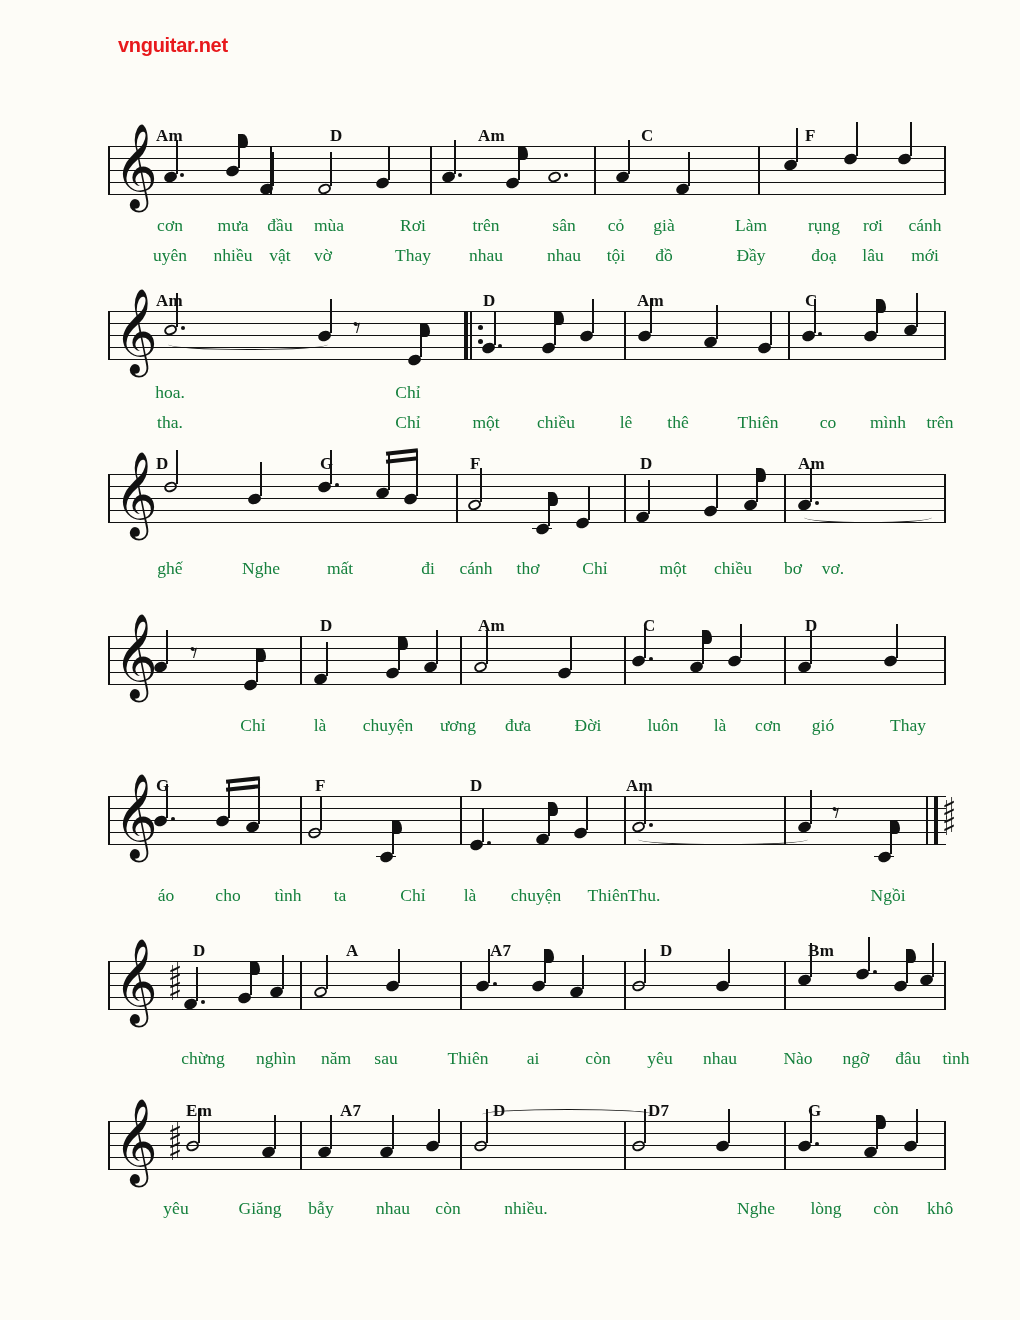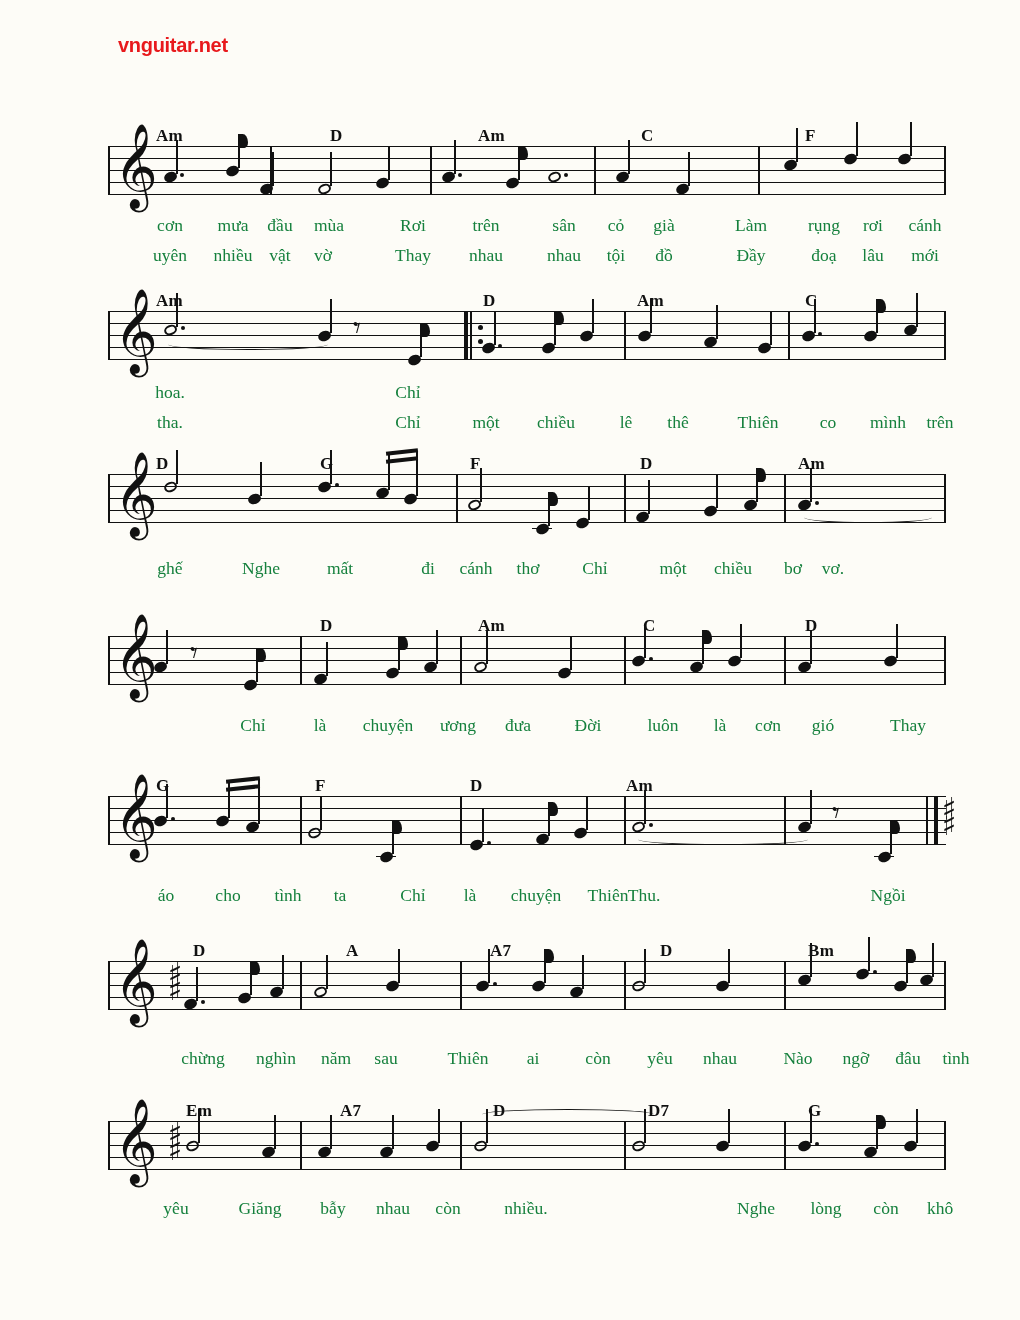--- a/index.html
+++ b/index.html
@@ -692,21 +692,21 @@
     </div>
     <div class="chord" style="left:78px;  top:-14px">Em</div>
     <div class="chord" style="left:232px; top:-14px">A7</div>
     <div class="chord" style="left:385px; top:-14px">D</div>
     <div class="chord" style="left:540px; top:-14px">D7</div>
     <div class="chord" style="left:700px; top:-14px">G</div>
   </div>
   <div class="lyricline" style="top:1198px">
     <span class="syl" style="left:68px">yêu</span>
     <span class="syl" style="left:152px">Giăng</span>
-    <span class="syl" style="left:225px">bẫy</span>
+    <span class="syl" style="left:213px">bẫy</span>
     <span class="syl" style="left:285px">nhau</span>
     <span class="syl" style="left:340px">còn</span>
     <span class="syl" style="left:418px">nhiều.</span>
     <span class="syl" style="left:648px">Nghe</span>
     <span class="syl" style="left:718px">lòng</span>
     <span class="syl" style="left:778px">còn</span>
     <span class="syl" style="left:832px">khô</span>
   </div>
 
 </div>

